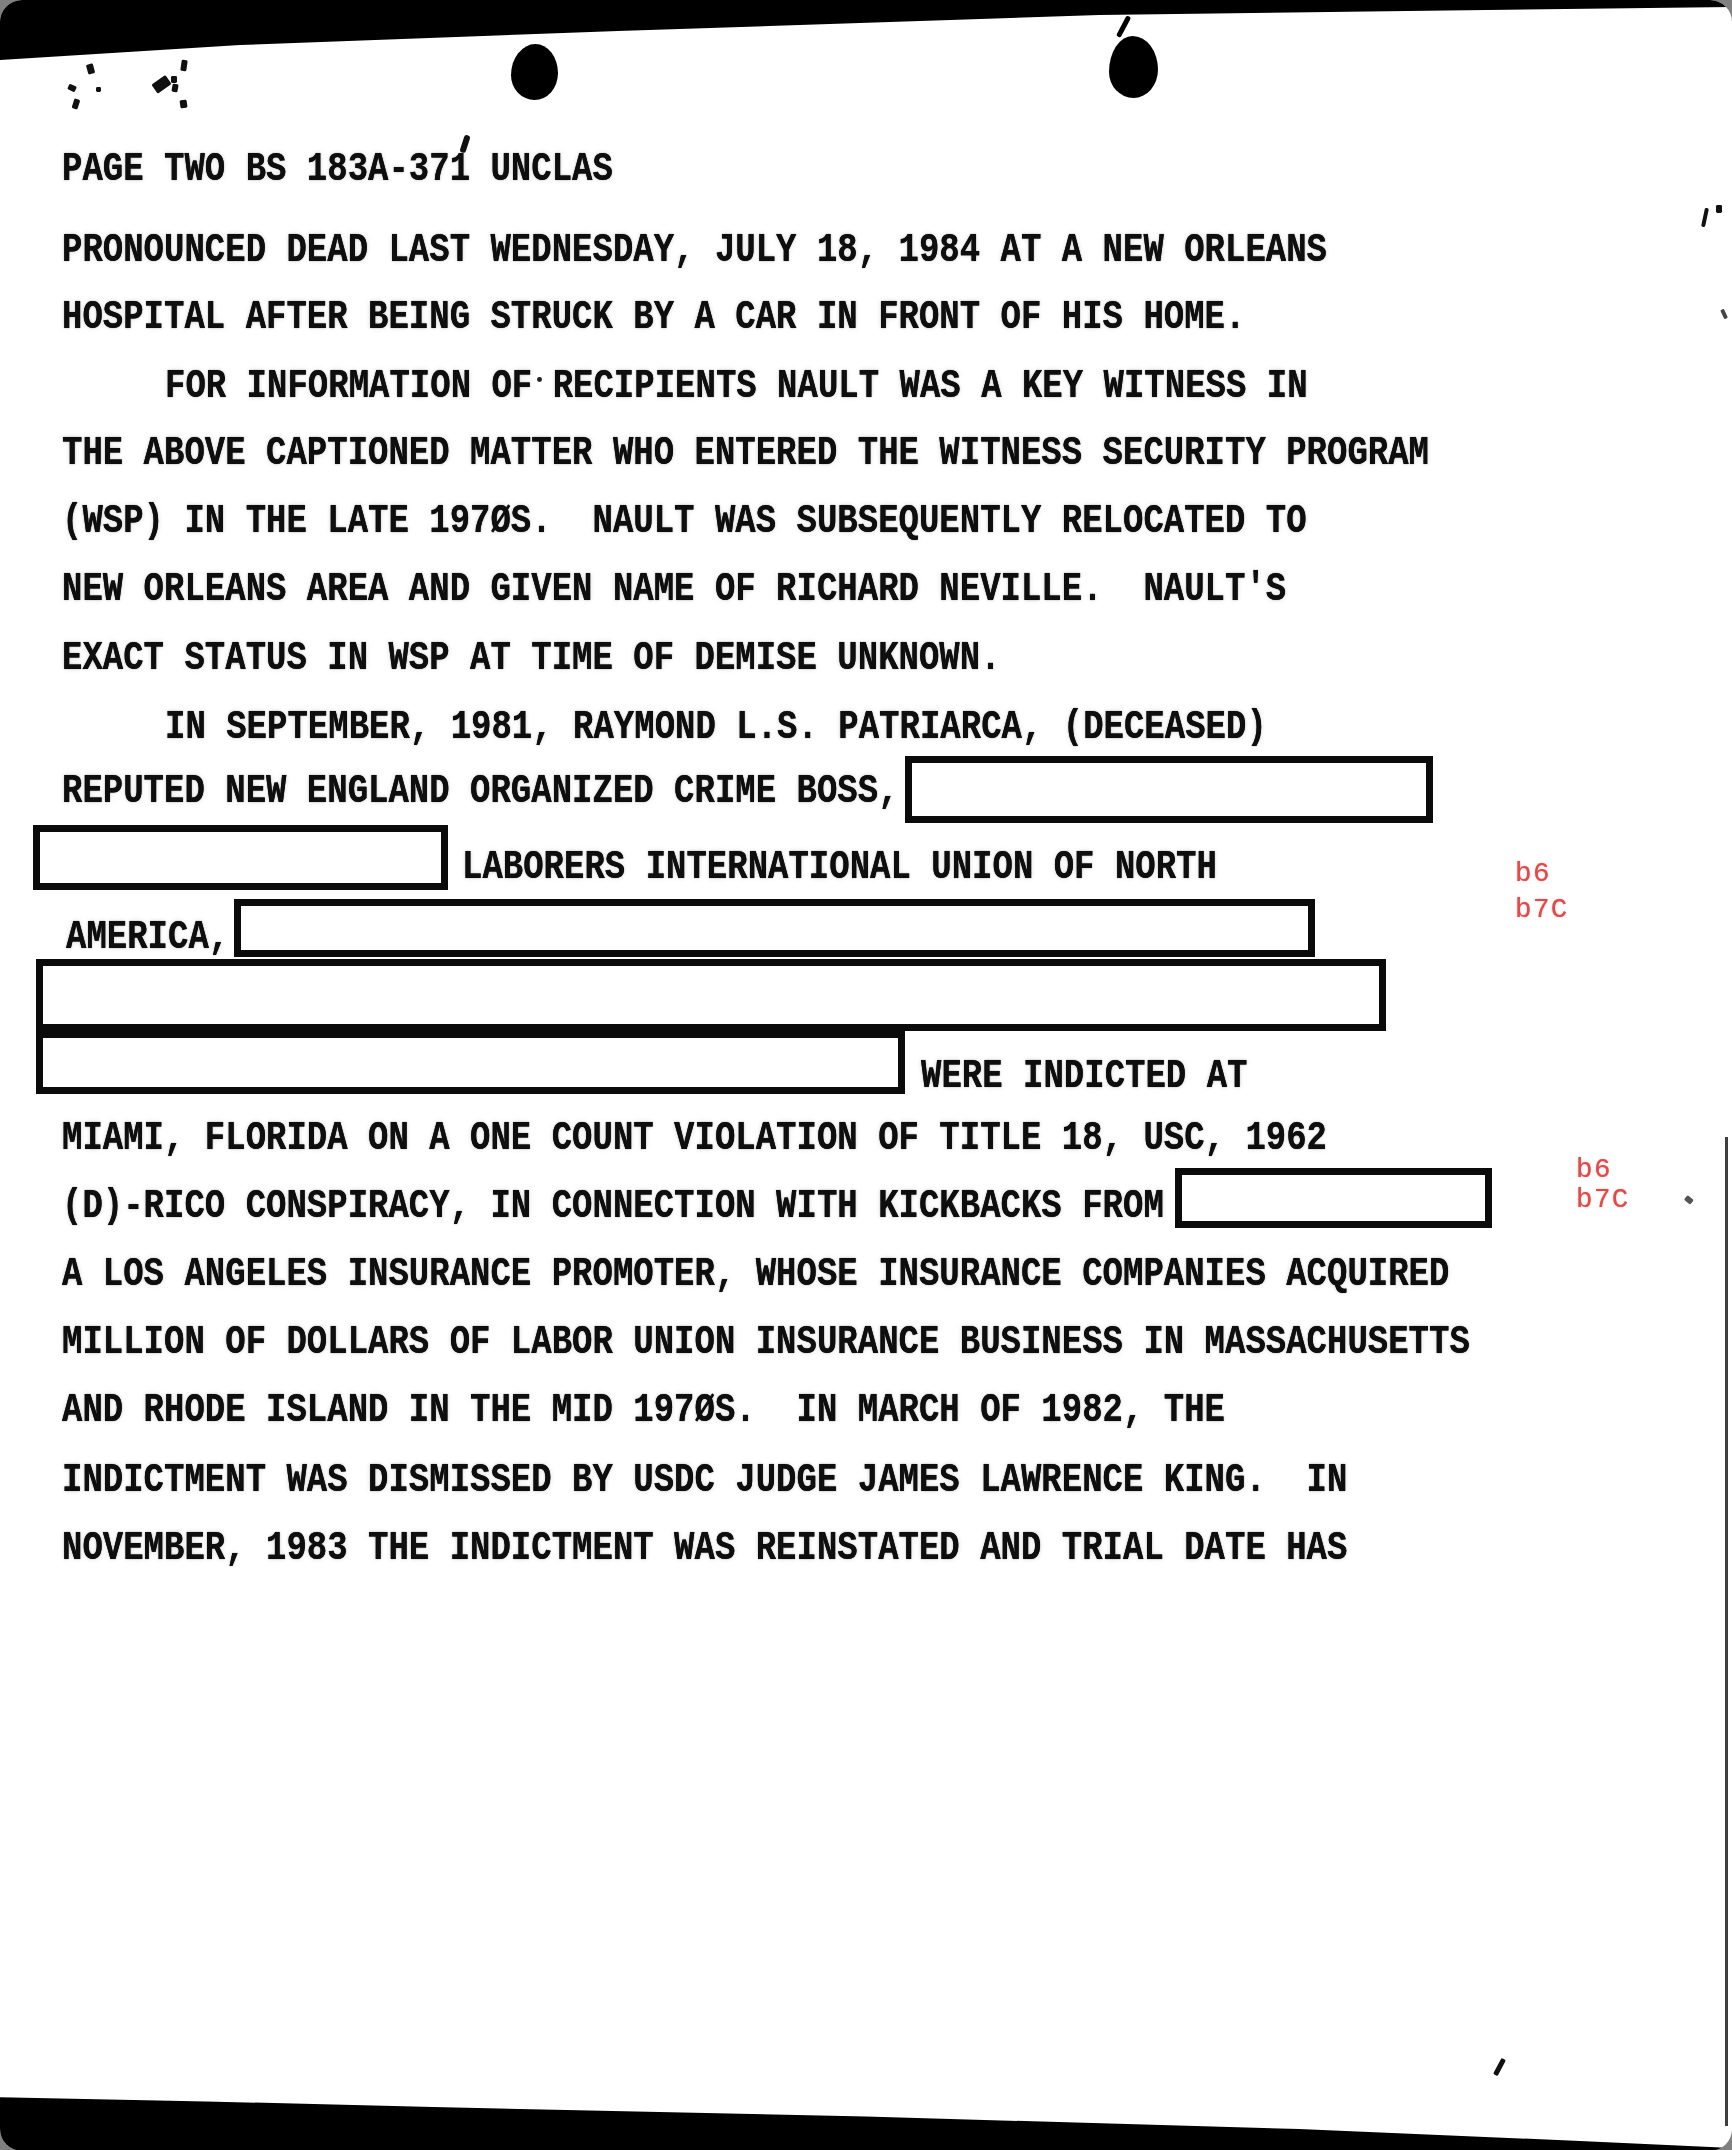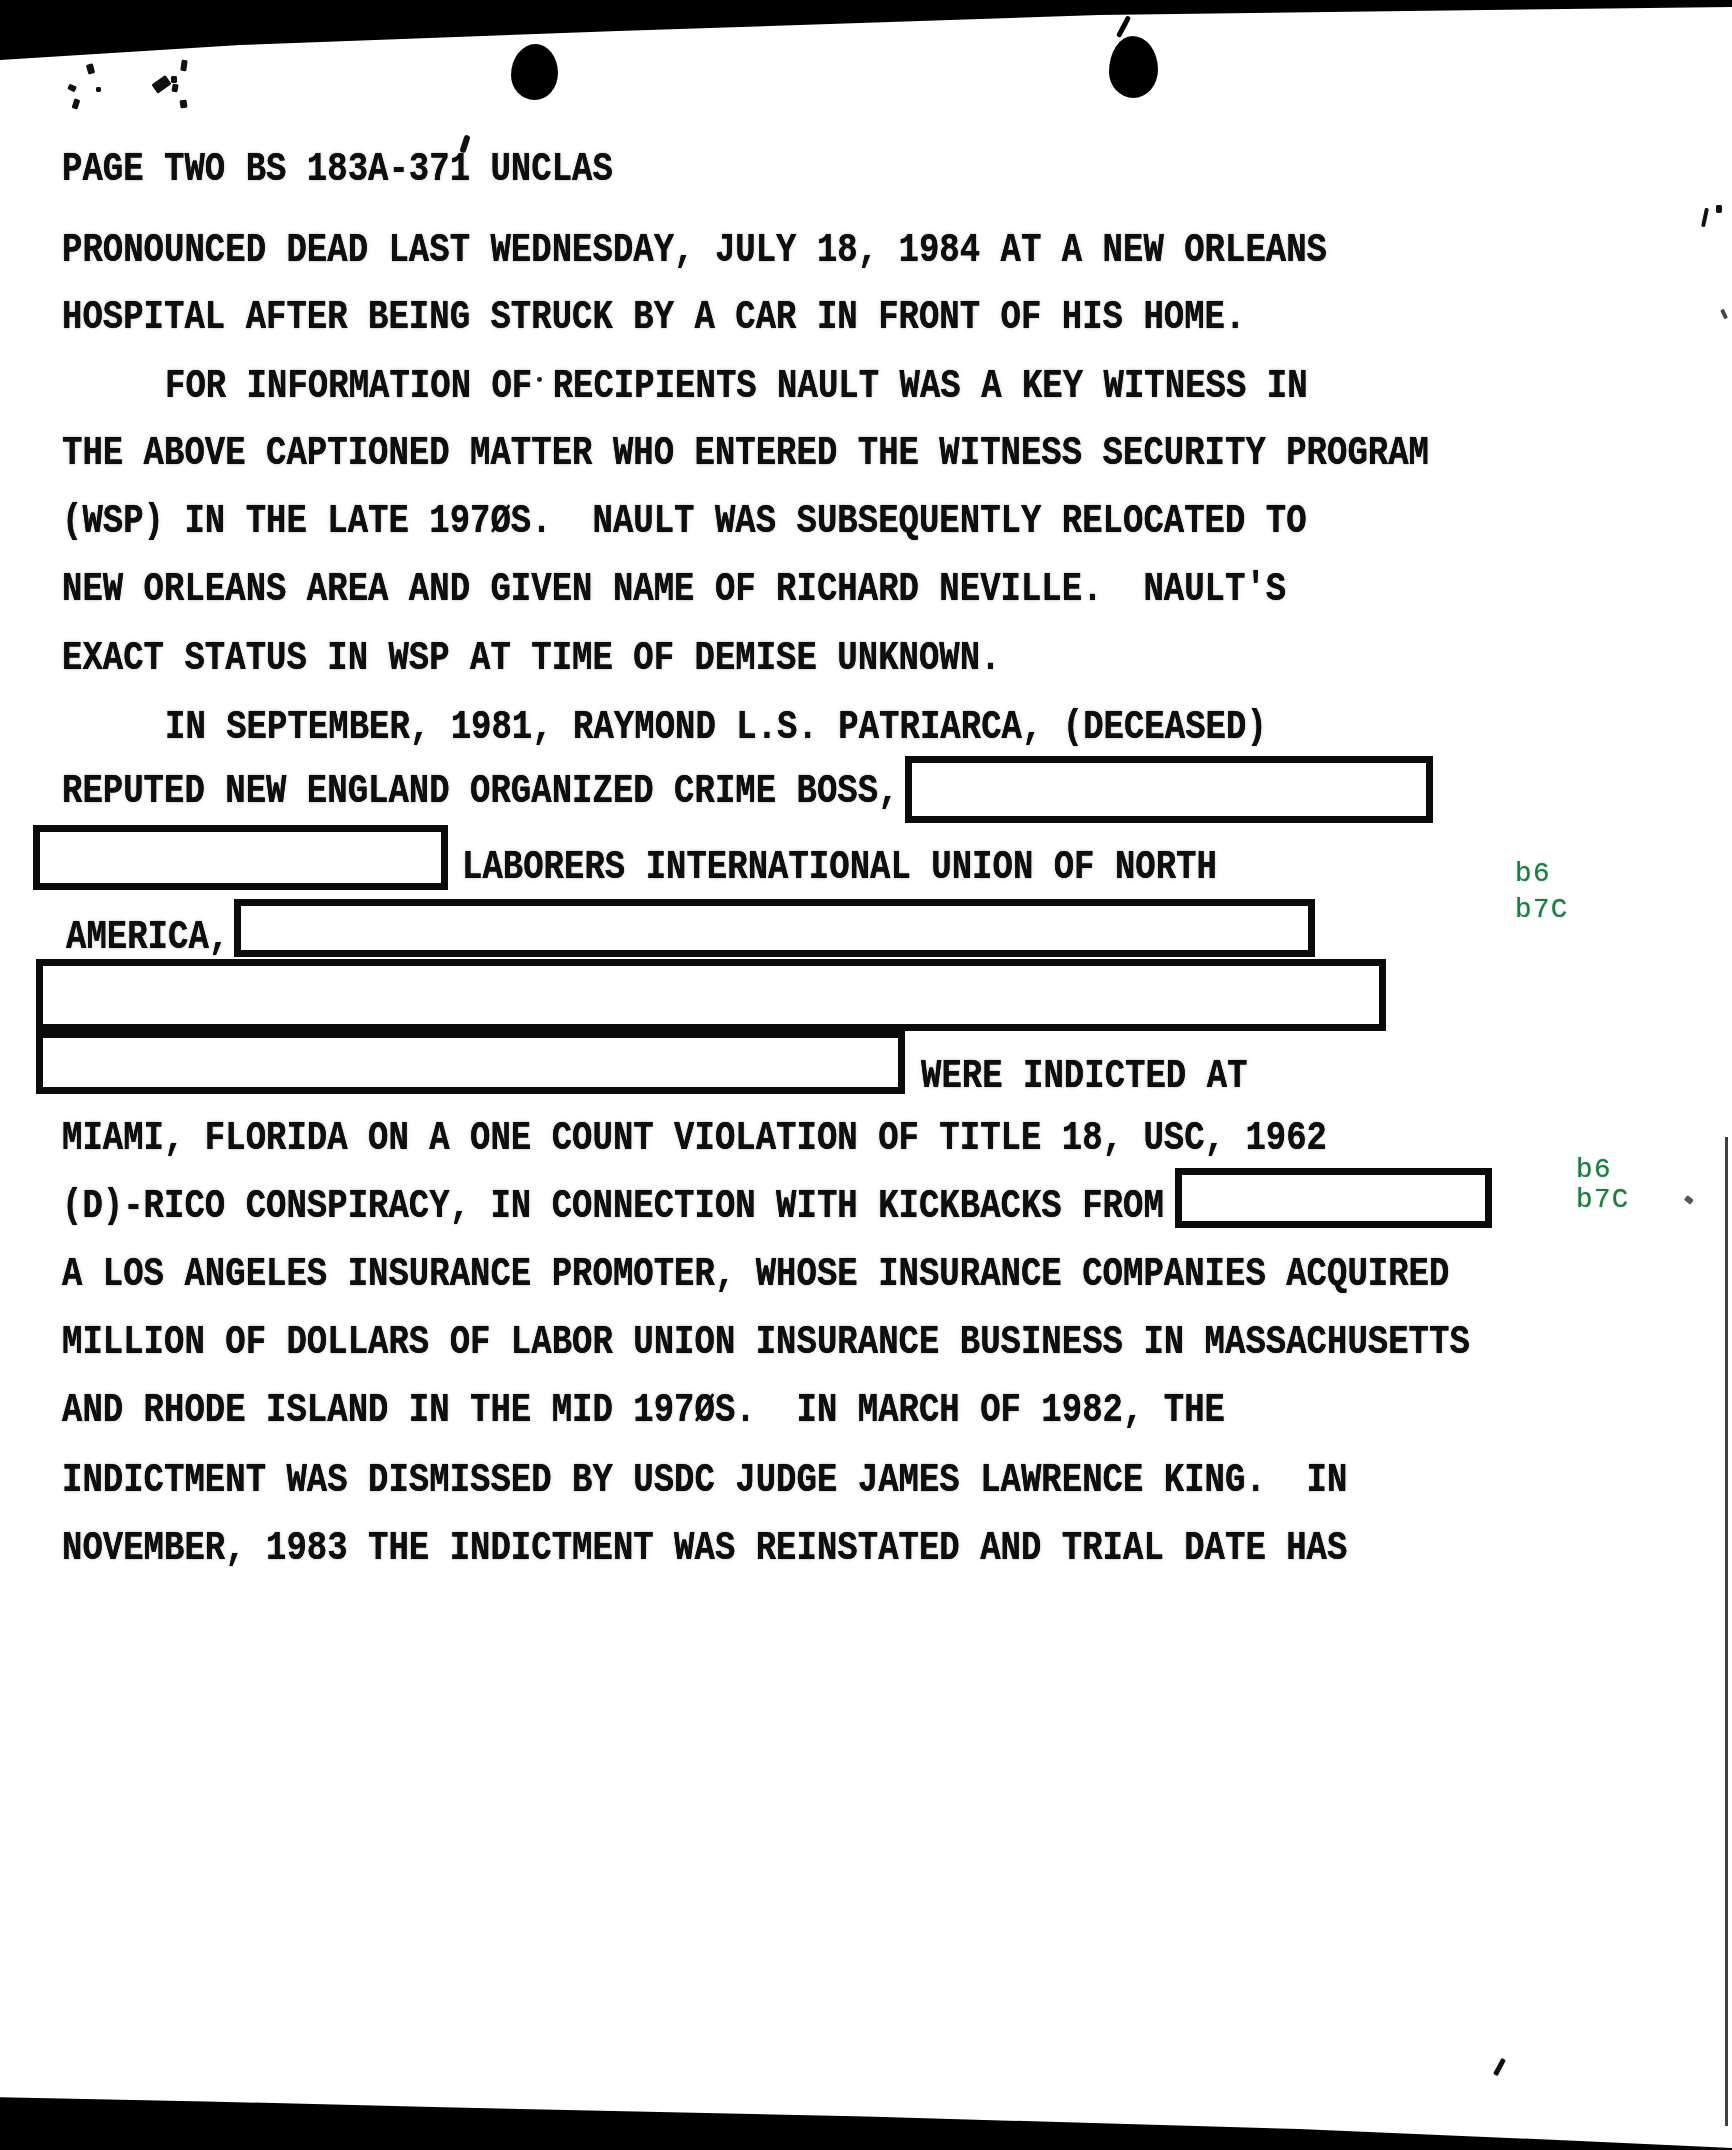--- a/index.html
+++ b/index.html
@@ -2,20 +2,21 @@
 <html style="font-size:11px"><head>
 <meta charset="utf-8">
 <style>
   html,body{margin:0;padding:0;background:#808080;}
   .page{
     position:relative;
     width:1732px;height:2151px;
     background:#ffffff;
     overflow:hidden;
     font-family:"Liberation Mono","DejaVu Sans Mono",monospace;
+    border-radius:22px;
   }
   
   .tline{
     position:absolute;
     font-weight:bold;
     font-size:34px;
     line-height:34px;
     letter-spacing:0;
     white-space:pre;
     color:#0e0e0e;
@@ -41,21 +42,21 @@
   .punch.p1{left:511px;top:44px;width:47px;height:56px;border-radius:52% 48% 50% 50% / 56% 52% 48% 44%;}
   .punch.p2{left:1109px;top:36px;width:49px;height:62px;border-radius:48% 52% 50% 50% / 58% 54% 46% 42%;}
   .punch-tail{position:absolute;left:1121px;top:15px;width:4.8px;height:23.4px;background:#000;transform:rotate(28deg);border-radius:2.1px;}
   
   .redact{
     position:absolute;background:#fff;border:7.6px solid #0b0b0b;box-sizing:border-box;
   }
   
   .fnote{
     position:absolute;font-size:27.5px;line-height:27.5px;letter-spacing:1.4px;
-    color:#15803d;font-weight:normal;white-space:pre;
+    color:#ef4444;font-weight:normal;white-space:pre;
     text-shadow:0 0 1.4px rgba(80,80,80,.6);
   }
   
   .speck{position:absolute;background:#111;border-radius:1.4px;}
   .smudge{position:absolute;background:#a9a9a9;opacity:.65;border-radius:2.1px;}
 </style>
 </head>
 <body>
 
 <div class="page">

